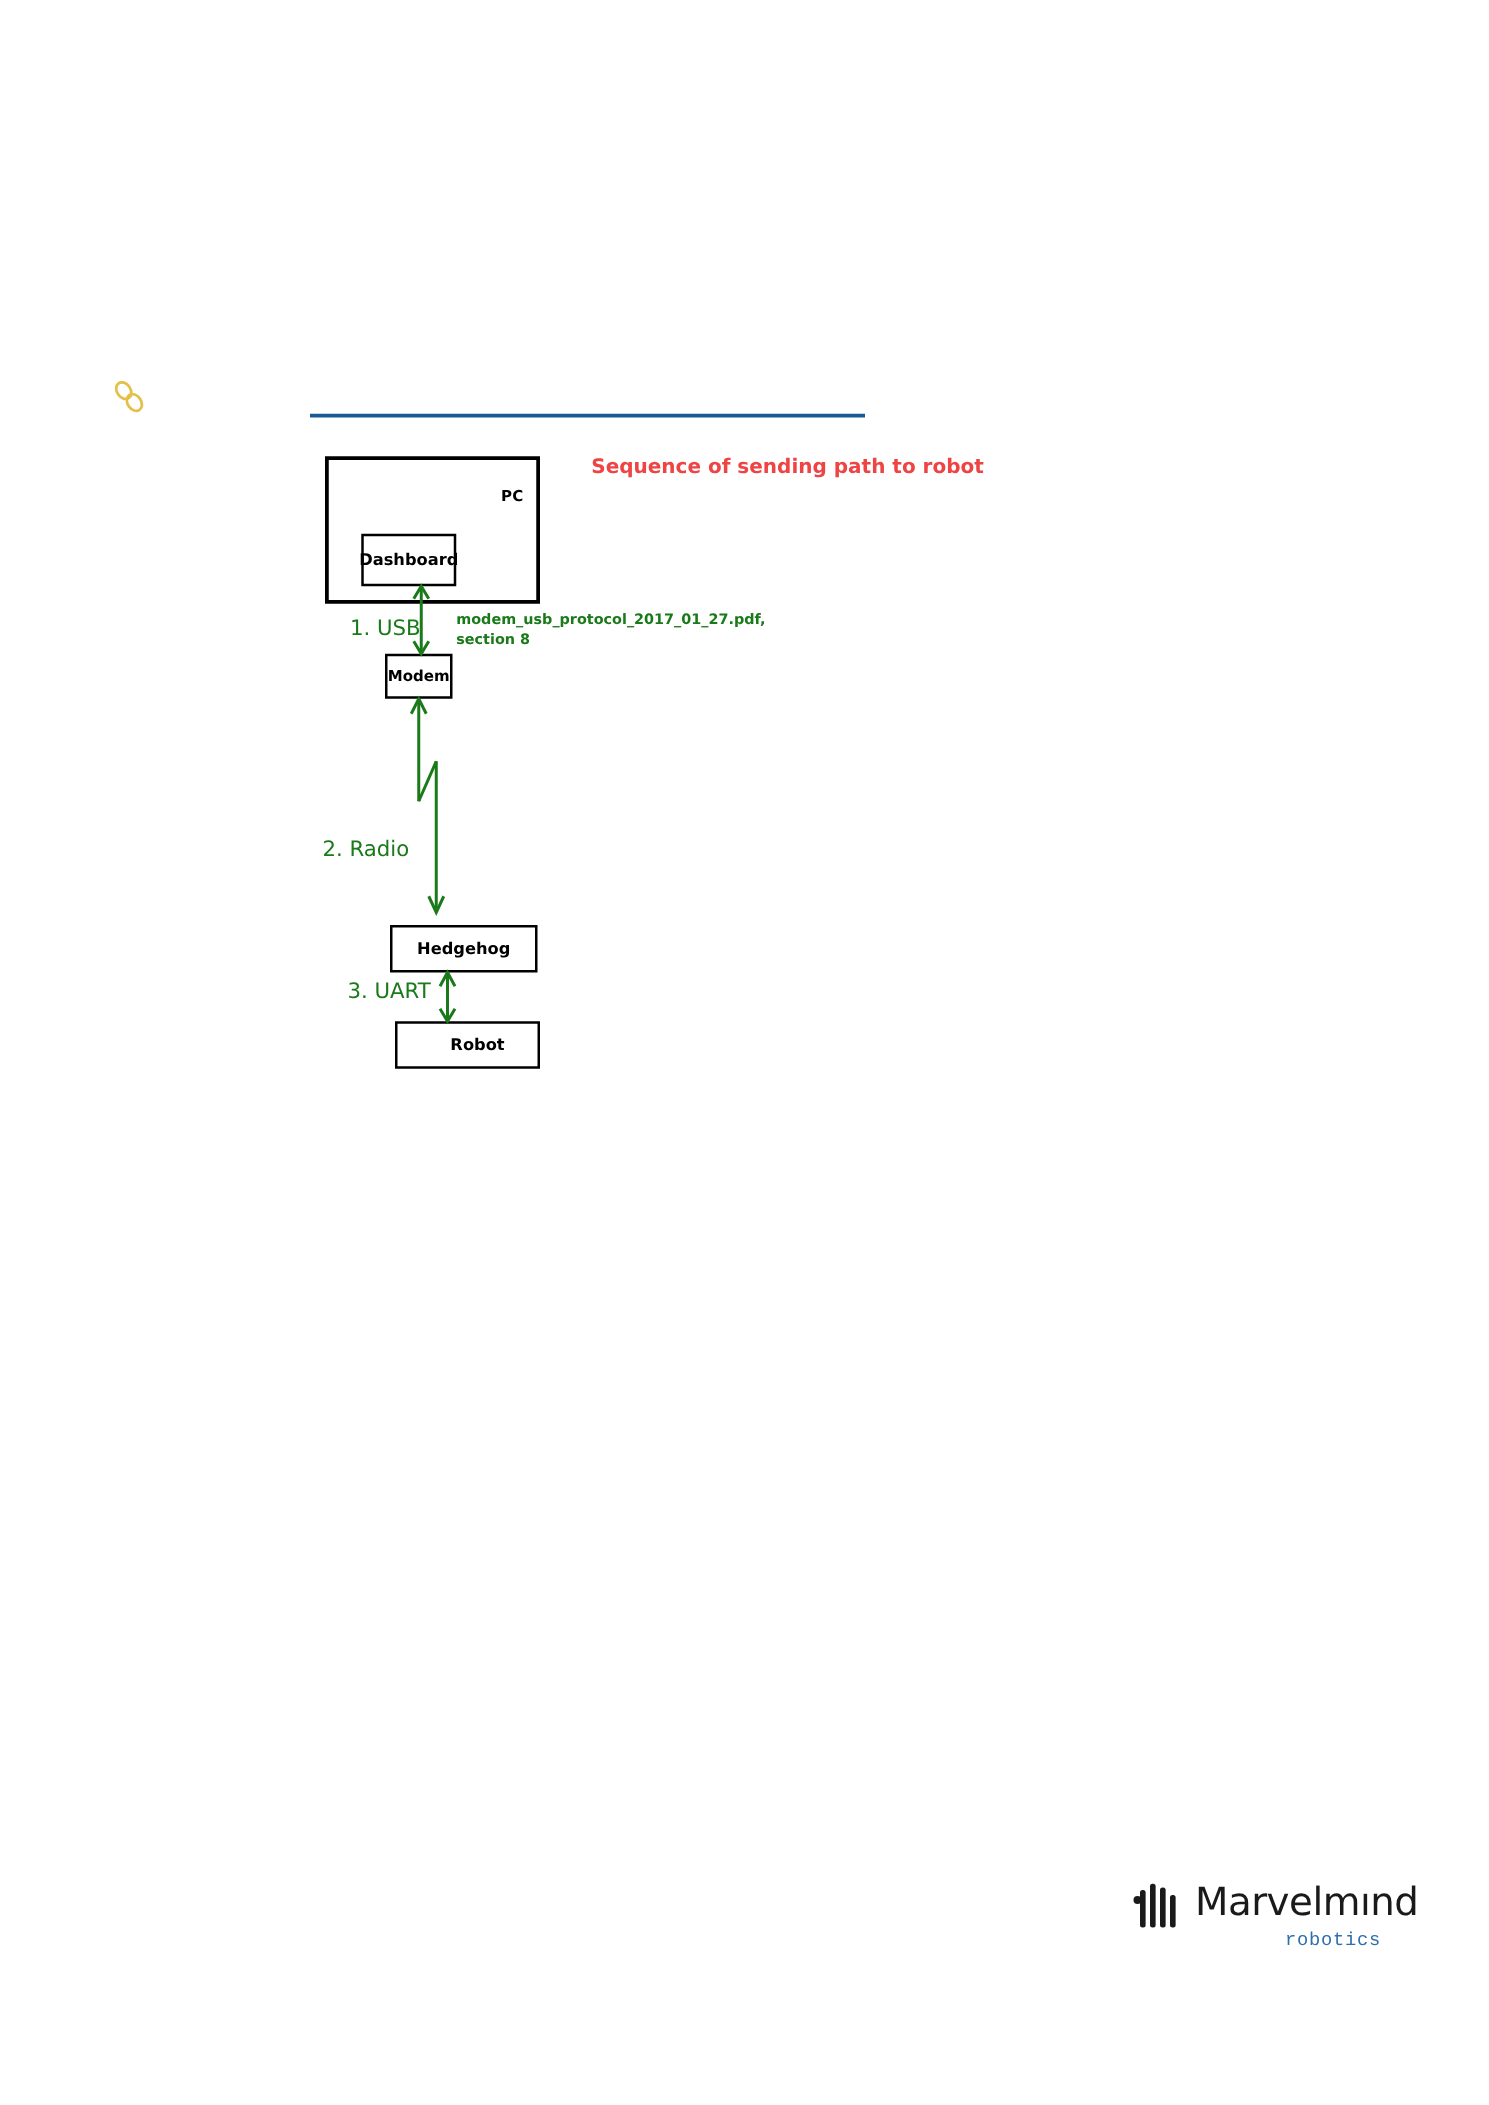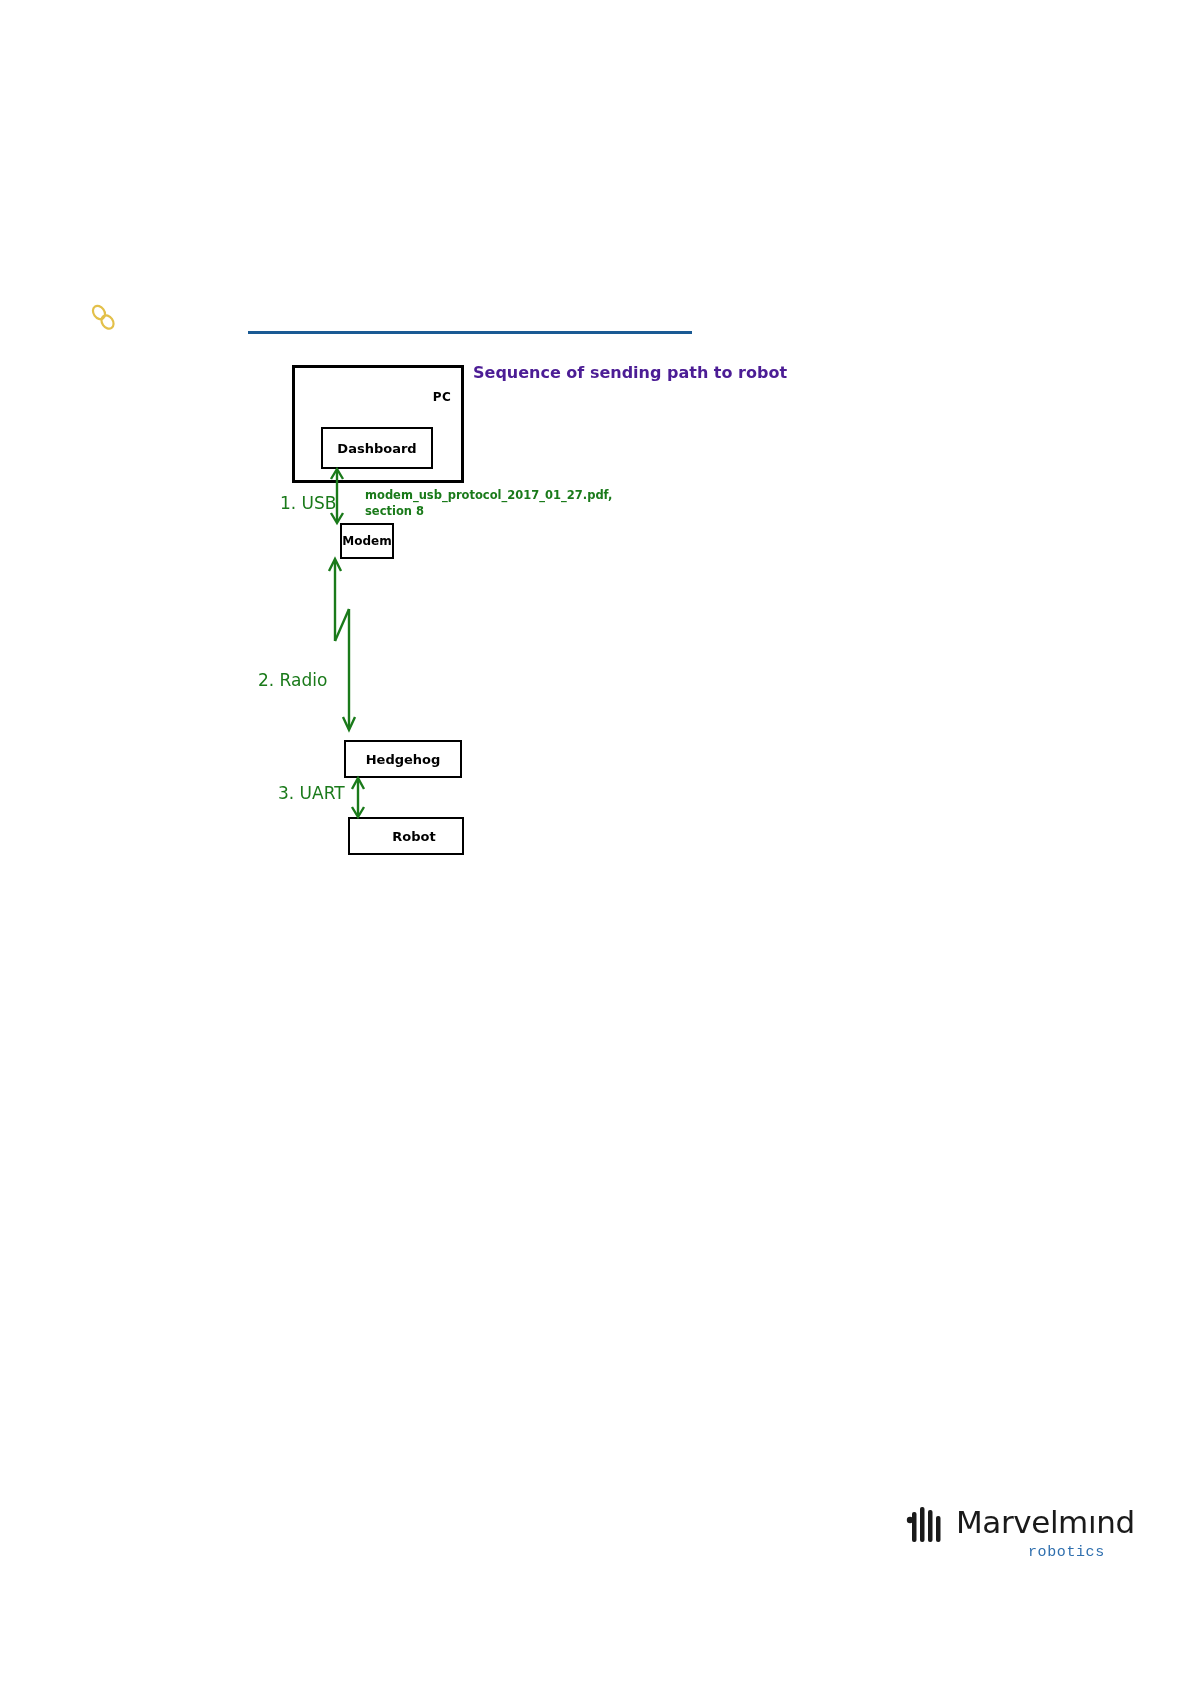--- a/index.html
+++ b/index.html
@@ -54,21 +54,20 @@
     position: absolute;
     background: #ffffff;
     border: 2px solid #000000;
     box-sizing: border-box;
     font-family: "DejaVu Sans", sans-serif;
     font-weight: bold;
     color: #000000;
     display: flex;
     align-items: center;
     justify-content: center;
-    margin-left: 32px;
   }
 
   
   #box-pc {
     left: 12px;
     top: 10px;
     width: 172px;
     height: 118px;
     border-width: 3px;
     display: block;
@@ -81,21 +80,21 @@
     font-weight: bold;
     font-size: 12px;
     letter-spacing: 0.3px;
     color: #000000;
   }
 
   
   #box-dashboard {
     left: 41px;
     top: 72px;
-    width: 112px;
+    width: 76px;
     height: 42px;
     border-width: 2px;
     font-size: 13px;
   }
 
   
   #box-modem {
     left: 60px;
     top: 168px;
     width: 54px;
@@ -126,21 +125,21 @@
   }
 
   
   #diagram-title {
     position: absolute;
     left: 225px;
     top: 8px;
     font-family: "DejaVu Sans", sans-serif;
     font-weight: bold;
     font-size: 16px;
-    color: #4c1d95;
+    color: #ef4444;
     white-space: nowrap;
   }
 
   
   .conn-label {
     position: absolute;
     color: #1a7a1a;
     font-family: "DejaVu Sans", sans-serif;
     font-weight: normal;
     font-size: 17px;

